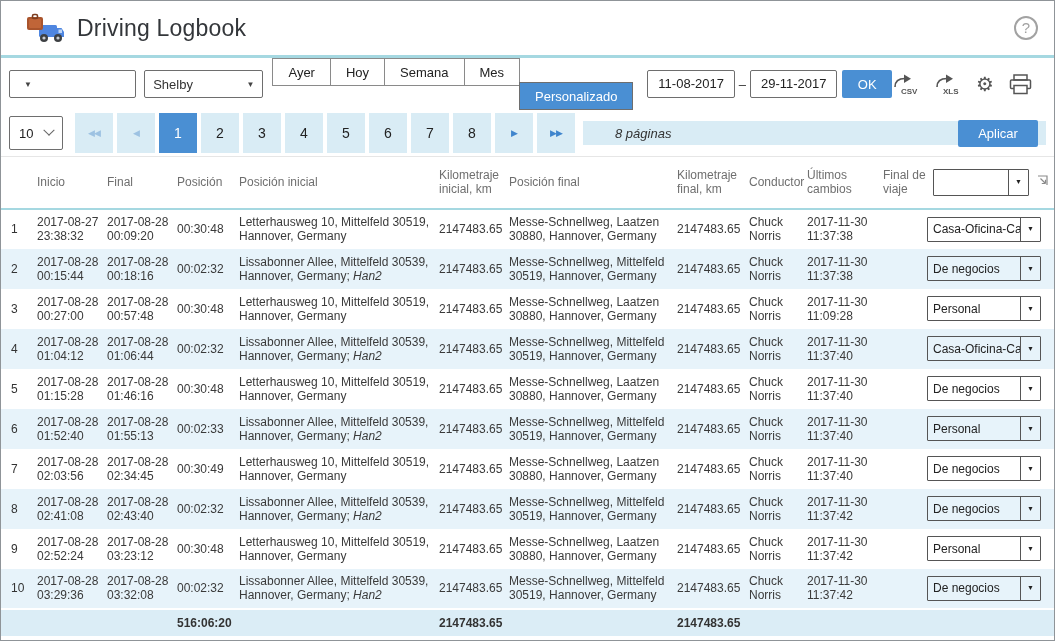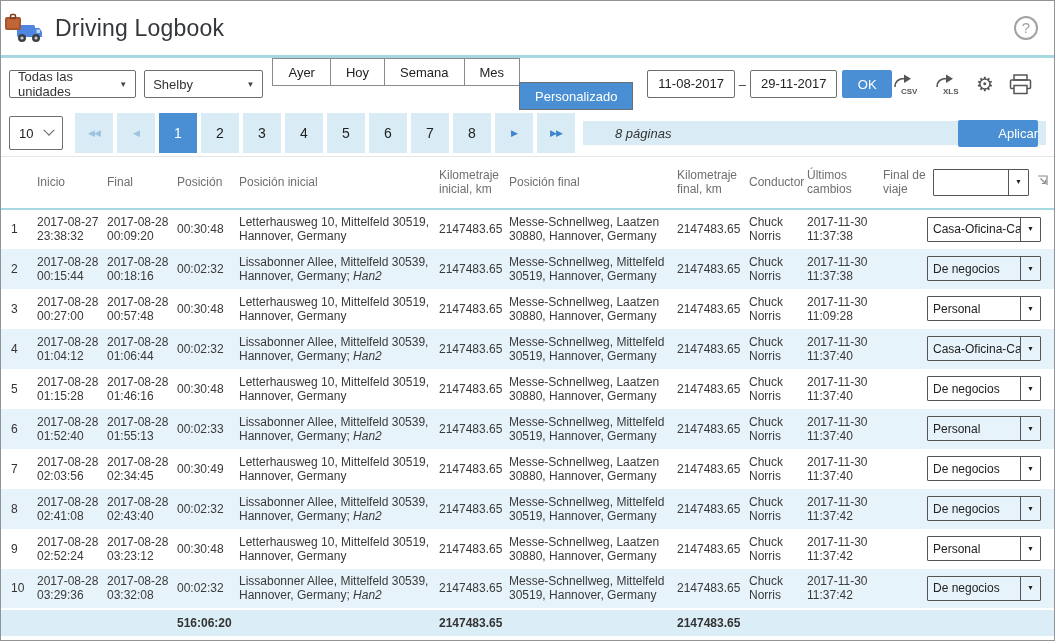--- a/index.html
+++ b/index.html
@@ -4,21 +4,21 @@
 <style>
   * { box-sizing: border-box; margin: 0; padding: 0; }
   html,body { background:#e9e9e9; }
   body { font-family: "Liberation Sans", "DejaVu Sans", sans-serif; }
   .page {
     position: relative; width: 1055px; height: 641px;
     background: #fff; border: 1px solid #8f9498; overflow: hidden;
   }
 
   
-  .app-header { height: 54px; display: flex; align-items: center; padding-left: 2px; position: relative; }
+  .app-header { height: 54px; display: flex; align-items: center; padding-left: 24px; position: relative; }
   .truck-icon { width: 40px; height: 34px; flex: 0 0 auto; }
   .page-title { font-size: 23px; color: #33363a; margin-left: 12px; letter-spacing: .2px; }
   .help-btn {
     position: absolute; right: 16px; top: 15px; width: 24px; height: 24px;
     border: 2px solid #a2a2a2; border-radius: 50%; color: #a2a2a2;
     font-size: 15px; line-height: 20px; text-align: center; cursor: pointer;
   }
   .teal-line { height: 3px; background: #a5d8e1; }
 
   
@@ -69,21 +69,21 @@
   .pg-arrow { font-size: 9px; letter-spacing: -1px; }
   .pg-arrow.disabled { color: #9dc2e2; }
   .pg-arrow.enabled  { color: #3f85cd; }
   .pg-strip {
     flex: 1; height: 24px; background: #d9ecf5; margin-left: 4px;
     display: flex; align-items: center;
   }
   .pages-label { font-style: italic; font-size: 13px; color: #333; margin-left: 32px; }
   .apply-btn {
     margin-left: auto; margin-right: 8px; width: 80px; height: 27px;
-    background: #4a8fd3; color: #fff; border: none; border-radius: 2px; font-size: 13px; cursor: pointer; text-align: right;
+    background: #4a8fd3; color: #fff; border: none; border-radius: 2px; font-size: 13px; cursor: pointer;
   }
 
   
   table { width: 100%; border-collapse: collapse; table-layout: fixed; border-top: 1px solid #e6e6e6; }
   thead th {
     height: 52px; font-weight: normal; font-size: 12px; color: #6f6f6f;
     text-align: left; vertical-align: middle; padding: 2px 4px; line-height: 14px;
   }
   thead tr { border-bottom: 2px solid #a5d8e1; }
   tbody td {
@@ -133,21 +133,20 @@
       <circle cx="33" cy="27" r="4" fill="#3d4043"></circle>
         <circle cx="33" cy="27" r="1.6" fill="#c9cdd2"></circle>
     </svg>
     <div class="page-title">Driving Logbook</div>
     <div class="help-btn">?</div>
   </div>
   <div class="teal-line"></div>
 
   <div class="toolbar">
     <div class="select-ctl sel-units">
-      <span>Todas las unidades</span>
       <span class="caret">▼</span>
     </div>
     <div class="select-ctl sel-unit">
       <span>Shelby</span>
       <span class="caret">▼</span>
     </div>
     <div class="range-group">
       <button class="range-btn">Ayer</button>
       <button class="range-btn">Hoy</button>
       <button class="range-btn">Semana</button>

